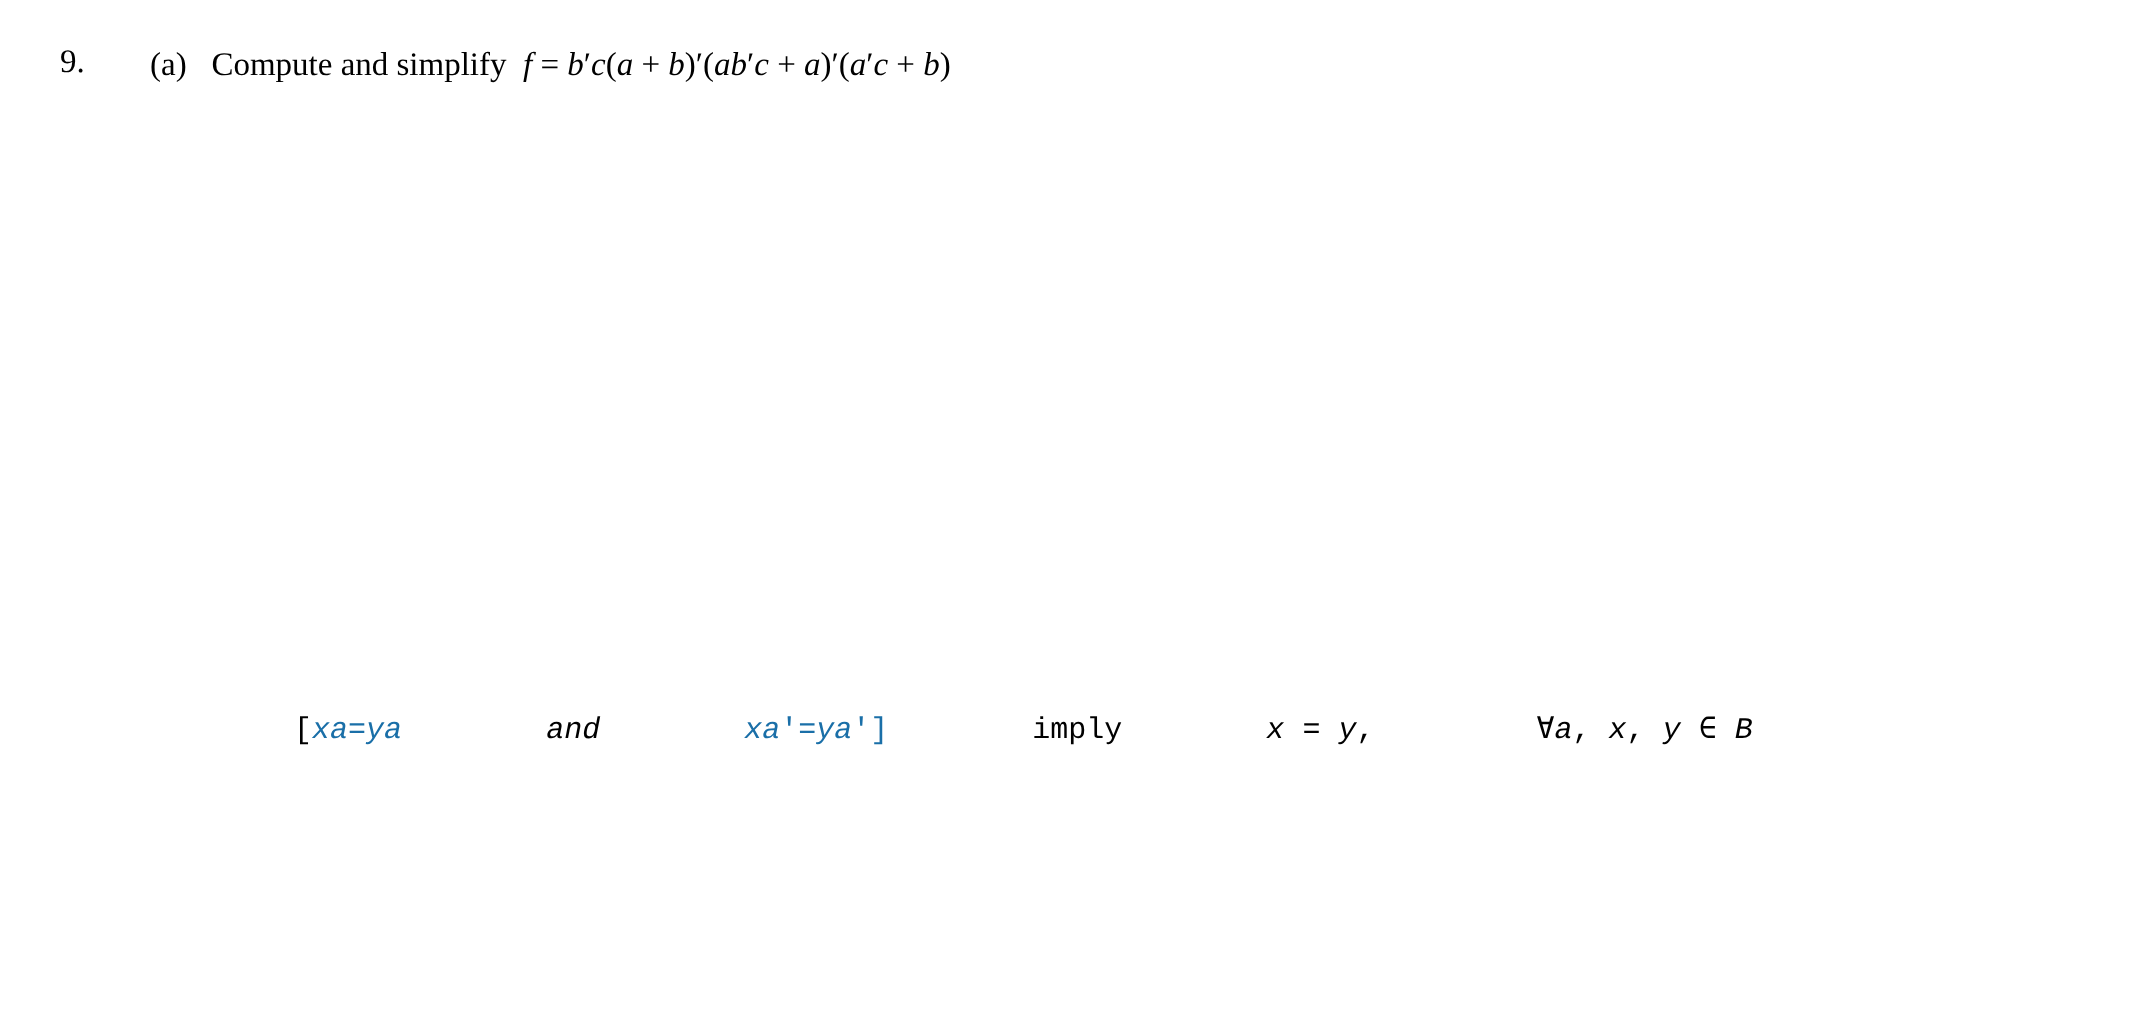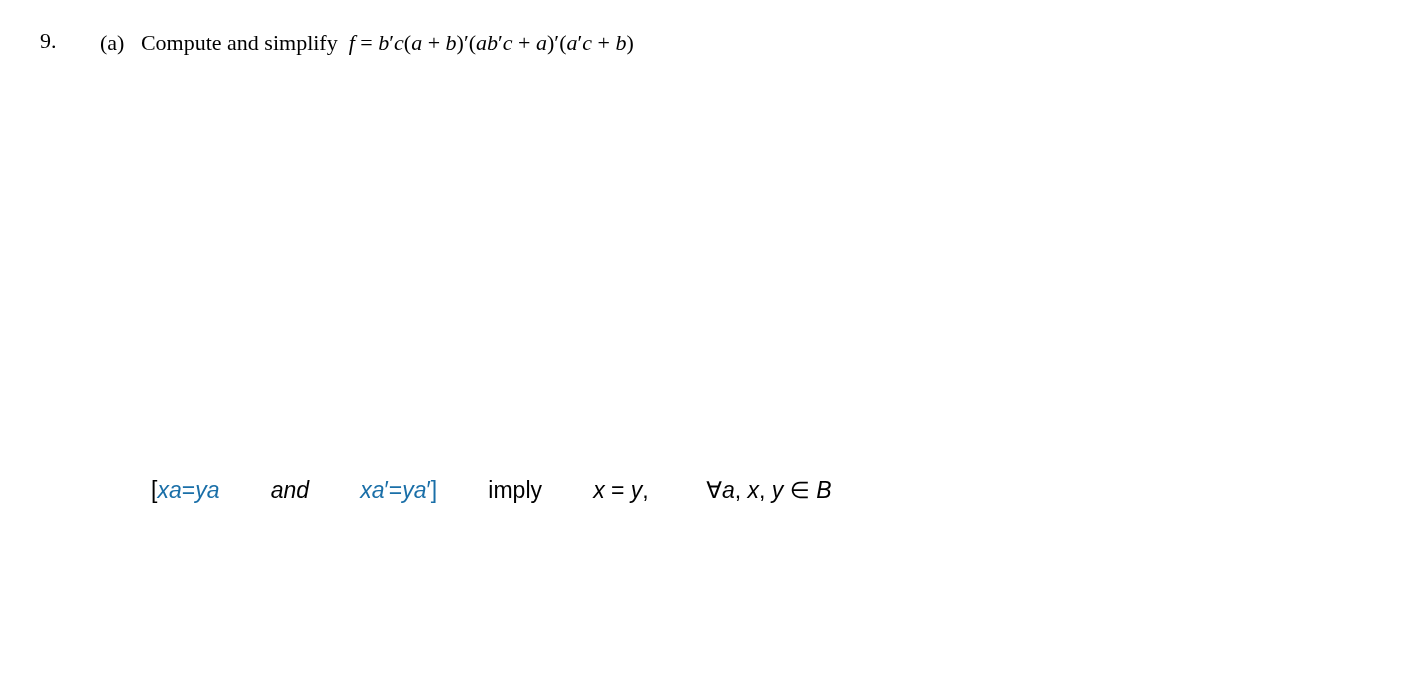--- a/index.html
+++ b/index.html
@@ -58,23 +58,23 @@
     }
 
     .part-b-text {
       font-size: 22px;
       color: #000;
       font-family: Georgia, serif;
       line-height: 1.6;
     }
 
     .part-b-line2 {
-      font-size: 23px;
+      font-size: 20px;
       color: #000;
-      font-family: Liberation Sans, sans-serif;
+      font-family: Liberation Mono, monospace;
       line-height: 1.6;
       margin-top: 2px;
     }
 
     .blue-text {
       color: #1a6fa8;
     }
 
     .italic-text {
       font-style: italic;

